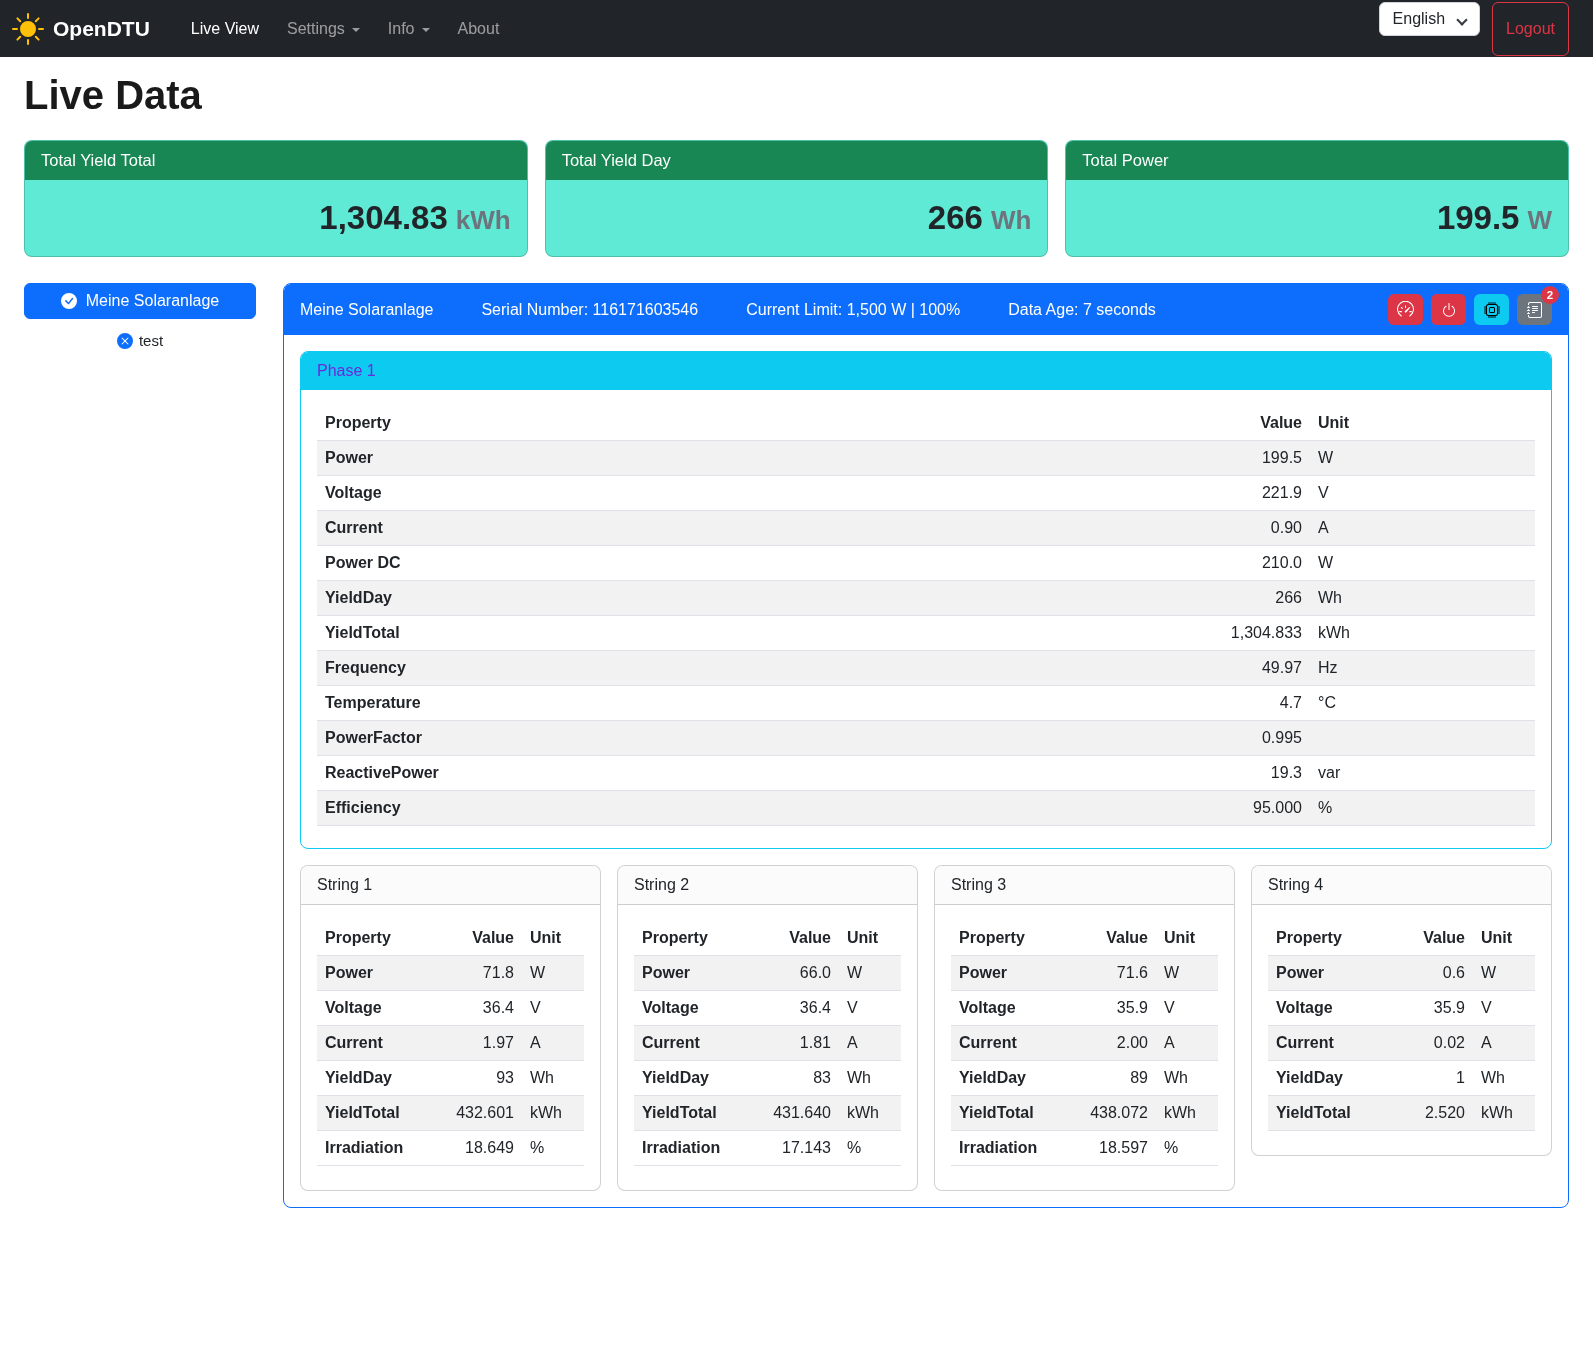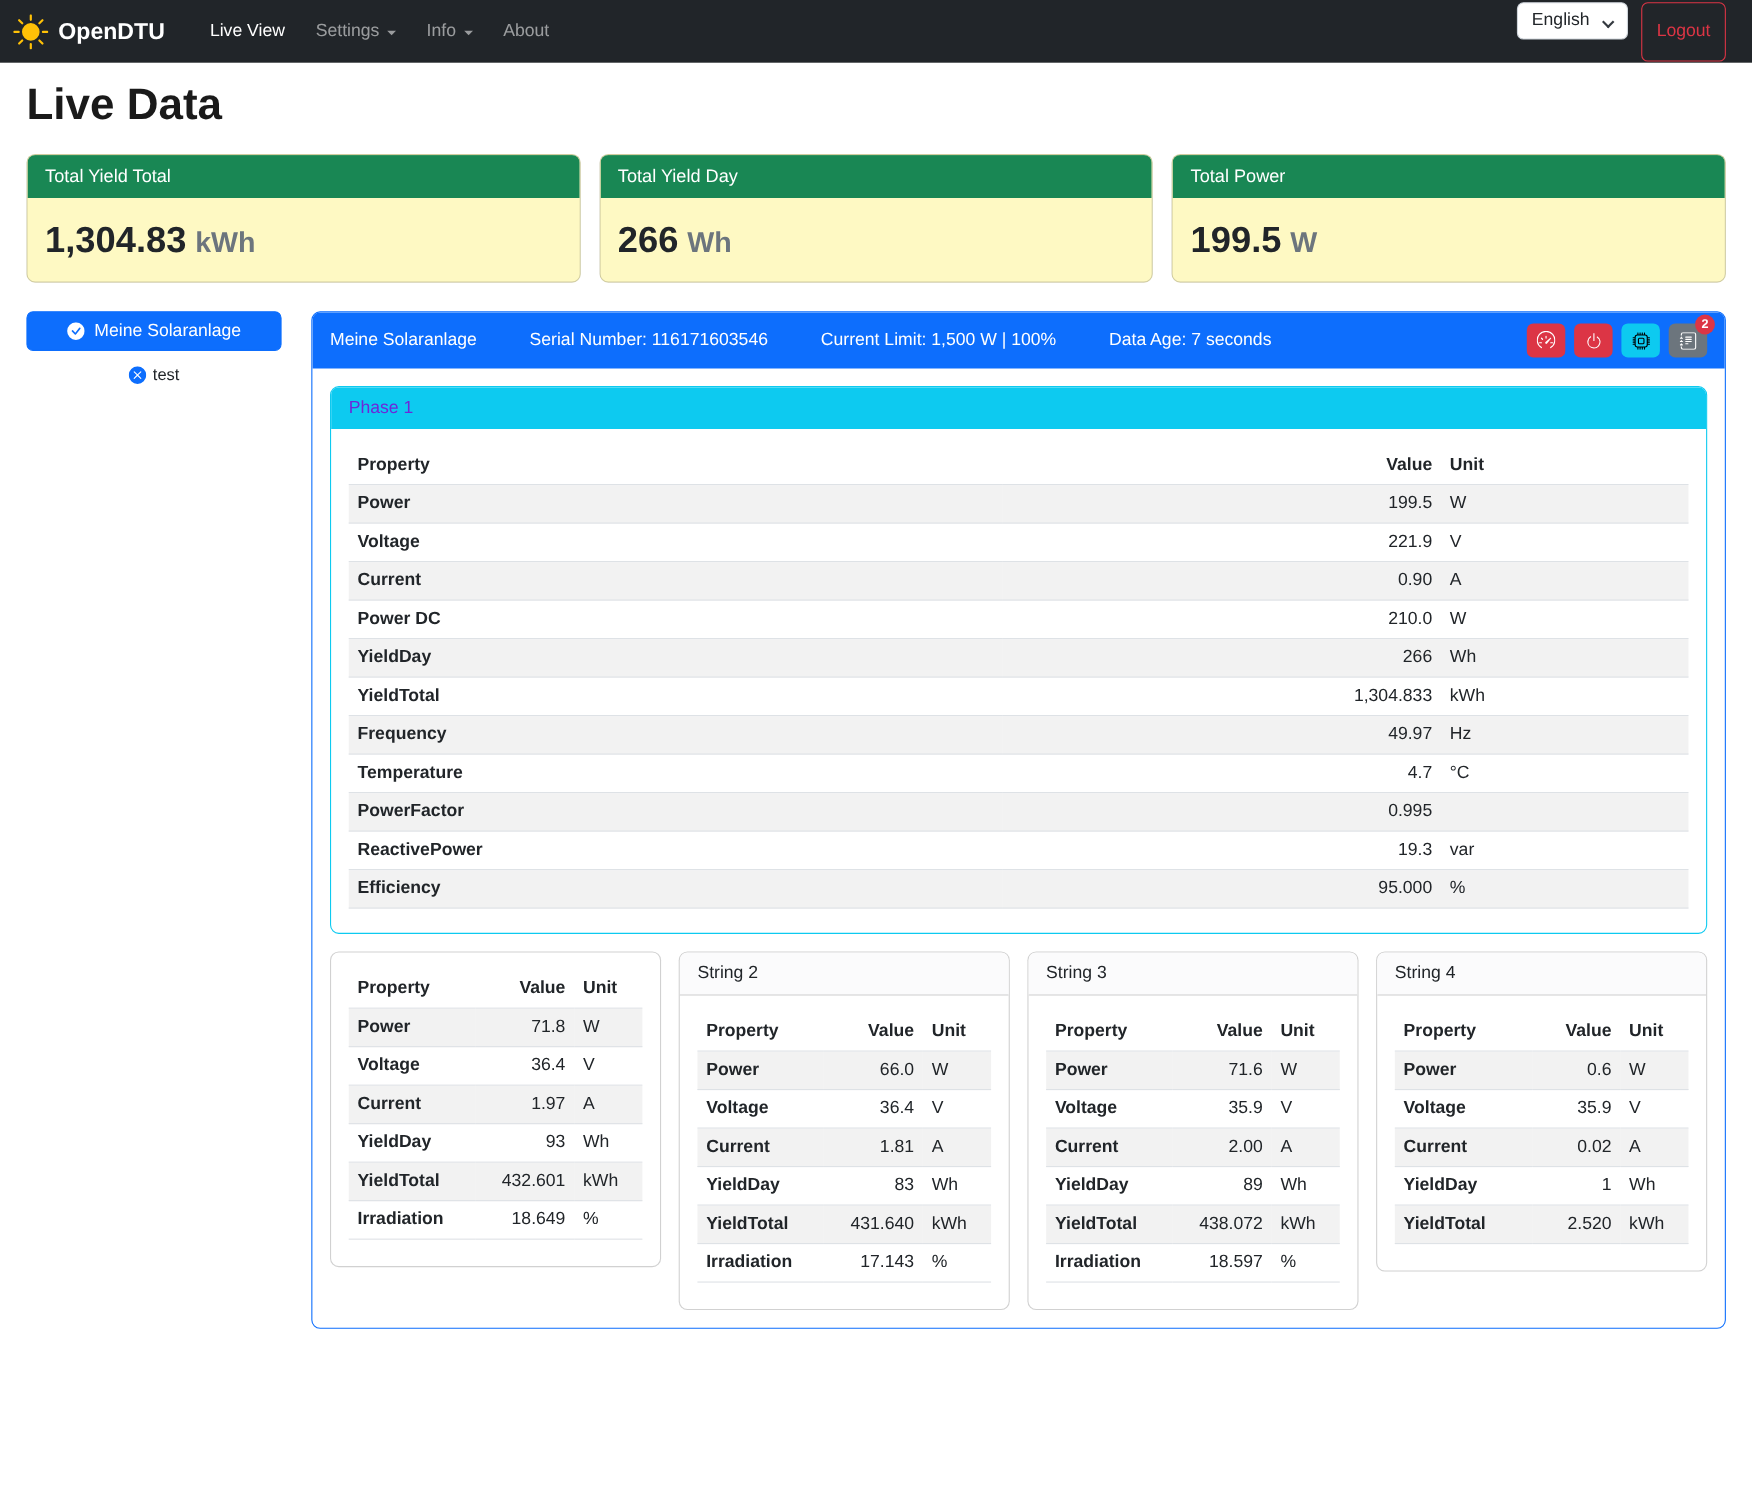--- a/index.html
+++ b/index.html
@@ -18,23 +18,23 @@
   .lang-select{background:#fff;color:#212529;border:1px solid #ced4da;border-radius:6px;padding:7px 34px 7px 13px;position:relative;cursor:pointer}
   .lang-caret{position:absolute;right:13px;top:13px;width:8px;height:8px;border-right:2px solid #343a40;border-bottom:2px solid #343a40;transform:rotate(45deg)}
   .logout-btn{background:transparent;border:1px solid #dc3545;color:#dc3545;border-radius:6px;padding:17px 13px;font-size:16px;font-family:Liberation Sans, sans-serif;cursor:pointer}
 
   
   .page{padding:8px 24px 30px 24px}
   h1.page-title{font-size:40px;font-weight:600;margin:8px 0 22px 0;color:#1a1a1a}
 
   
   .summary-row{display:flex;gap:17px;margin-bottom:26px}
-  .sum-card{flex:1;border:1px solid rgba(0,0,0,.18);border-radius:8px;overflow:hidden;background:#fef9c3}
+  .sum-card{flex:1;border:1px solid rgba(0,0,0,.18);border-radius:8px;overflow:hidden;background:#5eead4}
   .sum-head{background:#198754;color:#fff;padding:10px 16px;font-size:16.5px}
-  .sum-body{padding:19px 16px;text-align:left}
+  .sum-body{padding:19px 16px;text-align:right}
   .sum-value{font-size:33px;font-weight:700;color:#212529}
   .sum-unit{font-size:26px;font-weight:600;color:#6c757d;margin-left:8px}
 
   
   .content{display:flex;gap:27px;align-items:flex-start}
   .sidebar{width:232px;flex-shrink:0}
   .inverter-btn{width:100%;background:#0d6efd;border:1px solid #0d6efd;color:#fff;border-radius:6px;padding:8px 12px;font-size:16px;font-family:inherit;display:flex;align-items:center;justify-content:center;gap:9px;cursor:pointer}
   .test-row{margin-top:13px;display:flex;align-items:center;justify-content:center;gap:6px;font-size:15px;color:#212529;cursor:pointer}
 
   
@@ -264,20 +264,21 @@
                     <td>95.000</td>
                     <td>%</td>
                   </tr>
                 </tbody>
             </table>
           </div>
         </div>
 
         <div class="strings-row">
           <div class="string-card">
+            <div class="string-head">String 1</div>
             <div class="string-body">
               <table class="data-table string-table">
                 <thead>
                     <tr>
                       <th>Property</th>
                       <th>Value</th>
                       <th>Unit</th>
                     </tr>
                   </thead>
                 <tbody>

